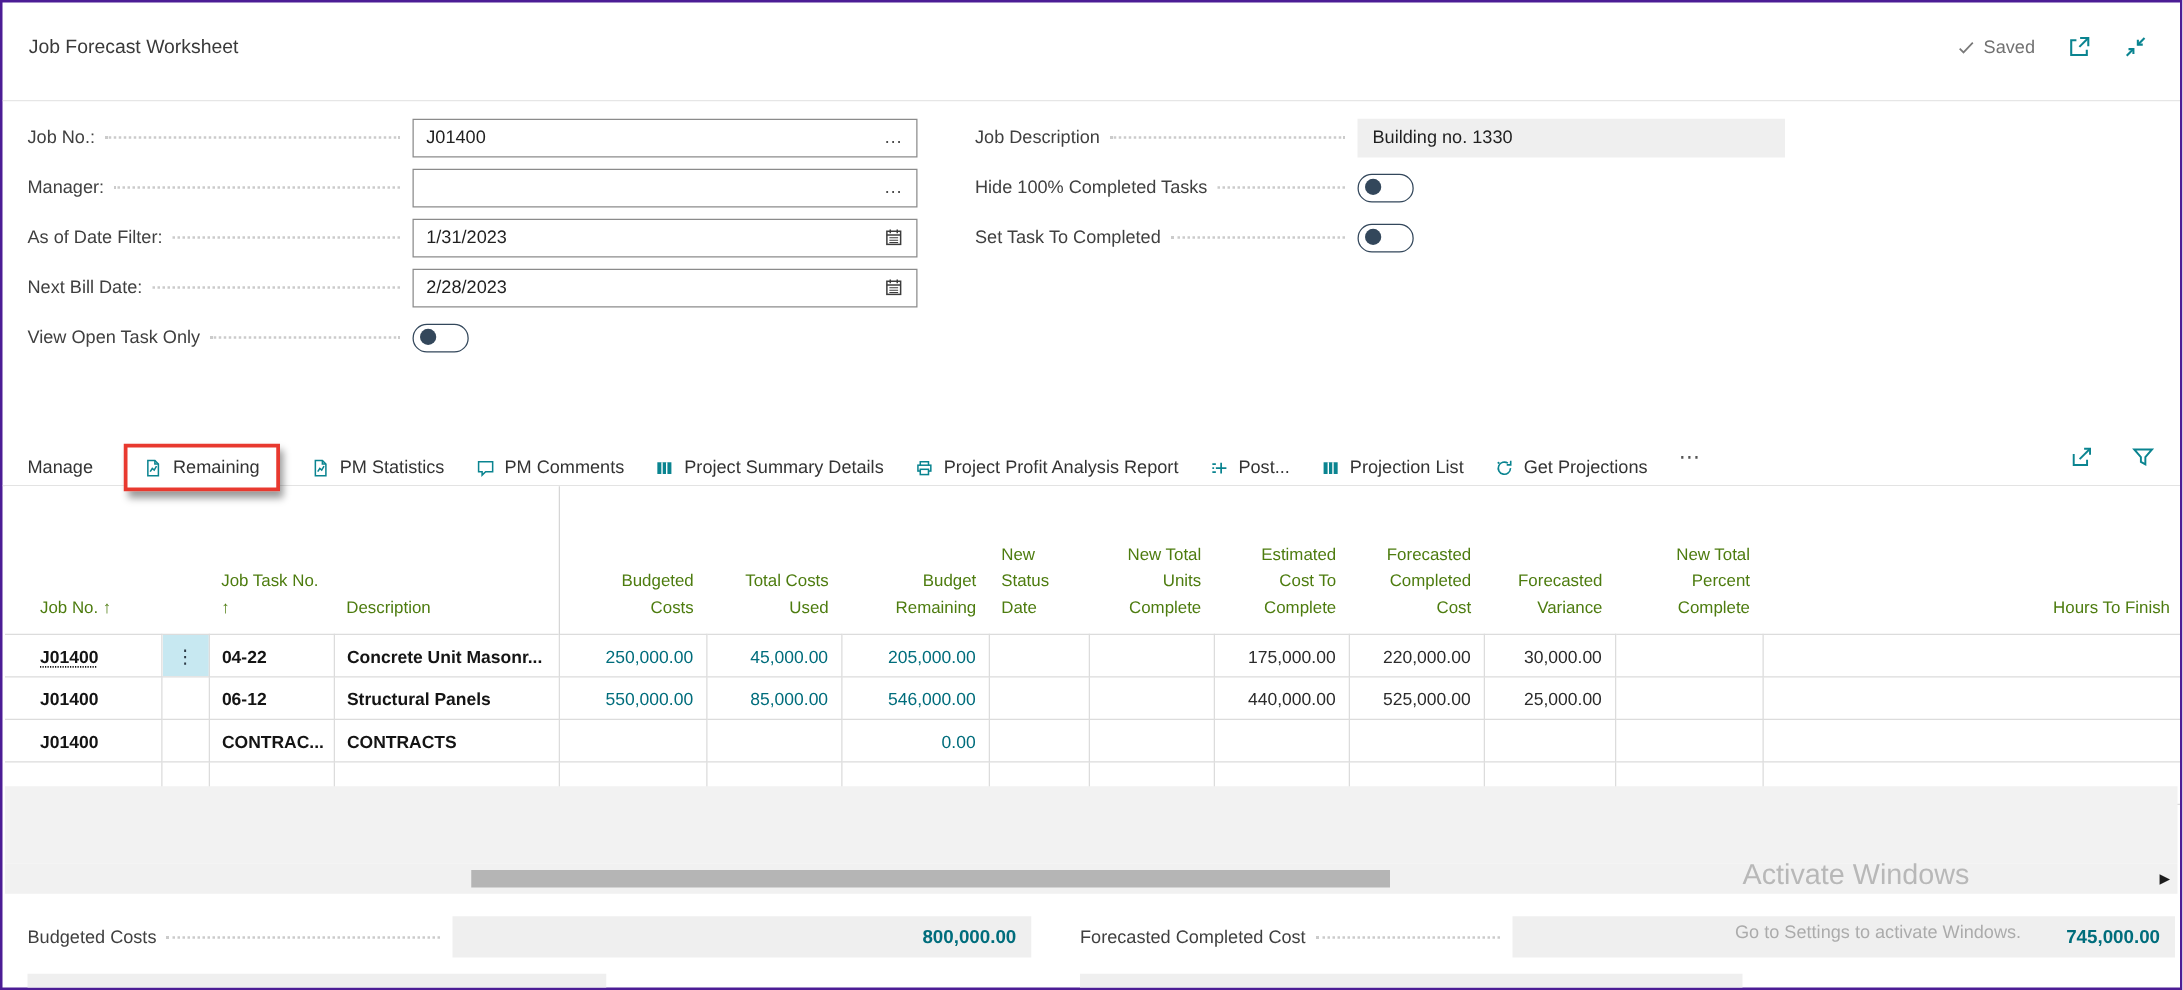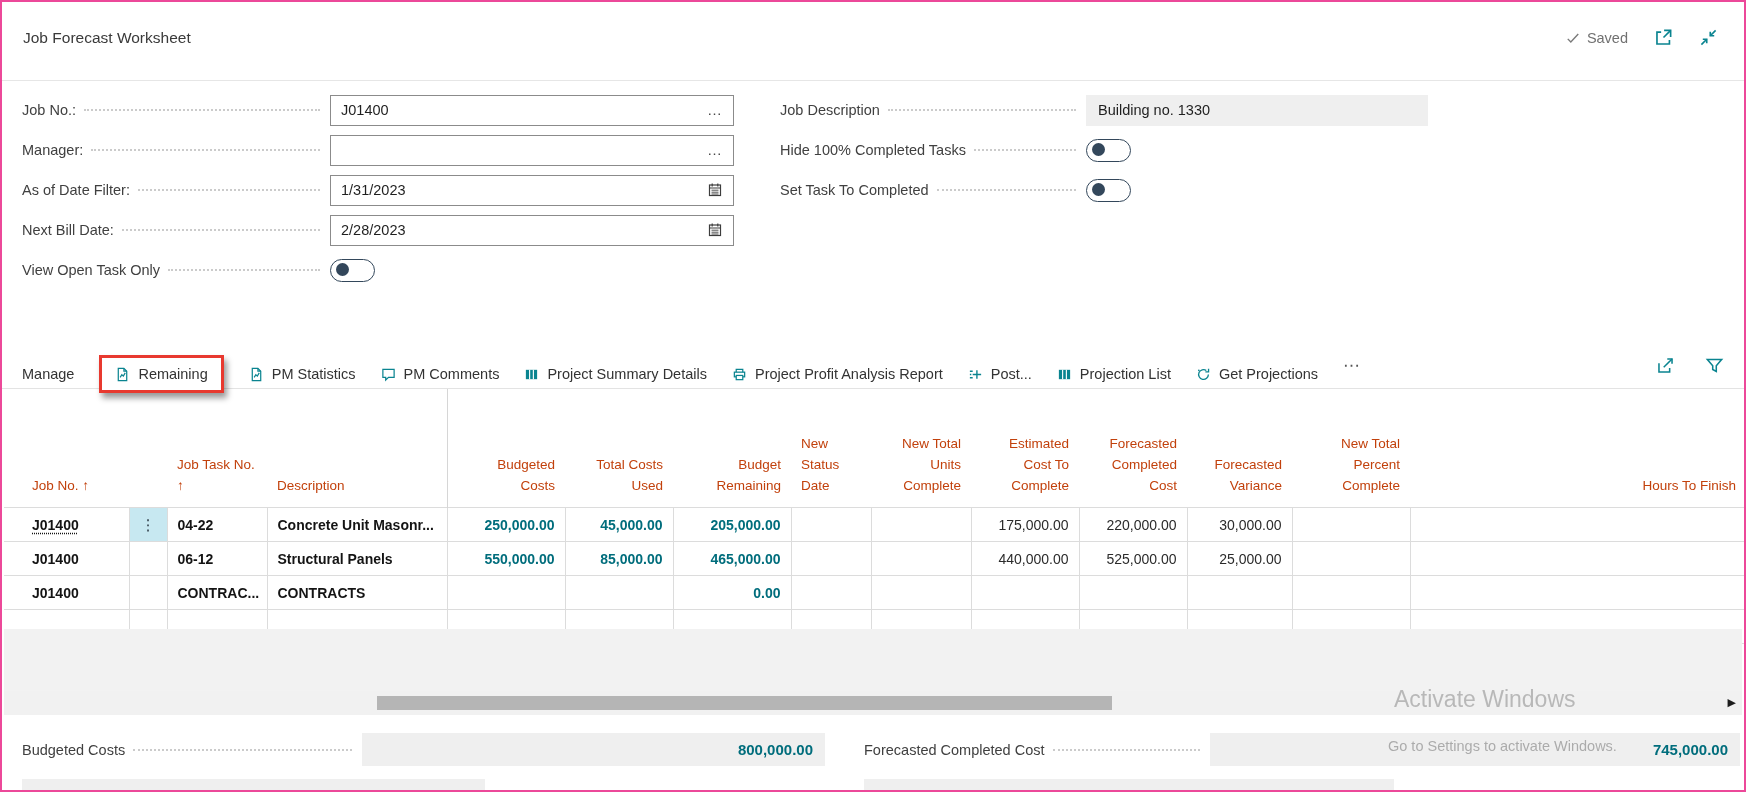--- a/index.html
+++ b/index.html
@@ -1,16 +1,16 @@
 <!DOCTYPE html>
 <html><head>
 <meta charset="utf-8">
 <style>
   html,body{margin:0;padding:0;background:#fff;}
-  .page{position:relative;width:1746px;height:792px;box-sizing:border-box;border:2px solid #ec4899;
+  .page{position:relative;width:1746px;height:792px;box-sizing:border-box;border:2px solid #4c1d95;
         background:#fff;font-family:"Liberation Sans",sans-serif;color:#404040;overflow:hidden;}
   
   .titlebar{position:absolute;top:0;left:0;right:0;height:78px;}
   .title{position:absolute;left:21px;top:27px;font-size:15.5px;color:#3a3a3a;}
   .title-right{position:absolute;right:26px;top:26px;display:flex;align-items:center;gap:26px;}
   .saved{display:flex;align-items:center;gap:7px;color:#717171;font-size:14.5px;}
   .tic{color:#0a8490;}
   .d1{position:absolute;top:78px;left:0;right:0;height:1px;background:#e6e6e6;}
   .d2{position:absolute;top:386px;left:0;right:0;height:1px;background:#e3e3e3;}
   
@@ -33,30 +33,30 @@
   .toolbar{position:absolute;top:340px;left:0;right:0;height:46px;display:flex;align-items:center;
            padding:0 20px;gap:25px;font-size:14.5px;color:#333;}
   .titem{display:flex;align-items:center;gap:8px;cursor:pointer;white-space:nowrap;margin-top:18px;}
   .titem svg{color:#0a8490;}
   .redbox{border:3px solid #e8392f;padding:8px 13px;box-shadow:3px 5px 6px rgba(0,0,0,.4);background:#fff;position:relative;z-index:5;}
   .overflow{color:#555;font-size:17px;letter-spacing:2px;cursor:pointer;}
   .tb-right{margin-left:auto;display:flex;align-items:center;gap:30px;}
   .tb-right svg{color:#0a8490;cursor:pointer;}
   
   #grid{position:absolute;top:387px;left:2px;width:1742px;border-collapse:collapse;table-layout:fixed;background:#fff;}
-  #grid th{height:108px;vertical-align:bottom;padding:0 10px 10px 10px;font-weight:400;color:#c2410c;
+  #grid th{height:108px;vertical-align:bottom;padding:0 10px 10px 10px;font-weight:400;color:#4d7c0f;
            font-size:13.5px;line-height:1.55;white-space:pre-line;background:#fff;cursor:pointer;}
   #grid th:first-child{padding-left:28px;}
   #grid th.freeze{border-right:1px solid #d6d6d6;}
   #grid td{height:33px;border:1px solid #dcdcdc;padding:0 10px;font-size:14px;color:#2b2b2b;
            overflow:hidden;white-space:nowrap;cursor:default;}
   #grid td:first-child{border-left:none;padding-left:28px;}
   #grid td:last-child{border-right:none;}
   #grid td.strong{font-weight:700;color:#141414;}
-  #grid td.teal{color:#006d7c;font-weight:700;}
+  #grid td.teal{color:#006d7c;font-weight:400;}
   #grid td.num{text-align:right;}
   #grid td.menu{text-align:center;padding:0;color:#2d3a45;font-size:15px;cursor:pointer;}
   #grid td.menu.sel{background:#c7e8f1;}
   #grid td .focus{text-decoration:underline dotted;text-underline-offset:3px;}
   
   .band{position:absolute;top:627px;left:2px;right:2px;height:62px;background:#f2f2f2;}
   .hscroll{position:absolute;top:689px;left:2px;right:2px;height:24px;background:#f1f1f1;}
   .thumb{position:absolute;top:5px;left:373px;width:735px;height:14px;background:#b5b5b5;}
   .scroll-arrow{position:absolute;right:6px;top:5px;font-size:11px;color:#1c1c1c;cursor:pointer;}
   
@@ -351,21 +351,21 @@
           <td class="num"></td>
           <td class="num"></td>
         </tr>
         <tr>
           <td class="strong"><span>J01400</span></td>
           <td class="menu"></td>
           <td class="strong">06-12</td>
           <td class="strong">Structural Panels</td>
           <td class="teal num">550,000.00</td>
           <td class="teal num">85,000.00</td>
-          <td class="teal num">465,000.00</td>
+          <td class="teal num">546,000.00</td>
           <td></td>
           <td class="num"></td>
           <td class="num">440,000.00</td>
           <td class="num">525,000.00</td>
           <td class="num">25,000.00</td>
           <td class="num"></td>
           <td class="num"></td>
         </tr>
         <tr>
           <td class="strong"><span>J01400</span></td>

